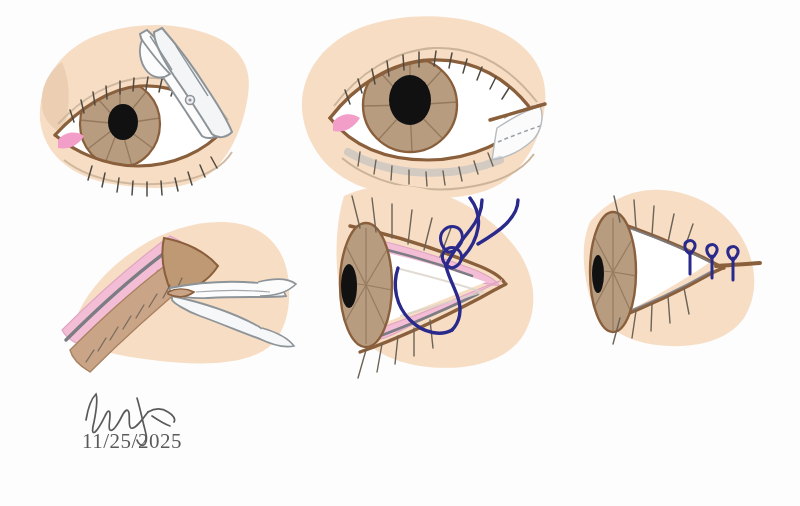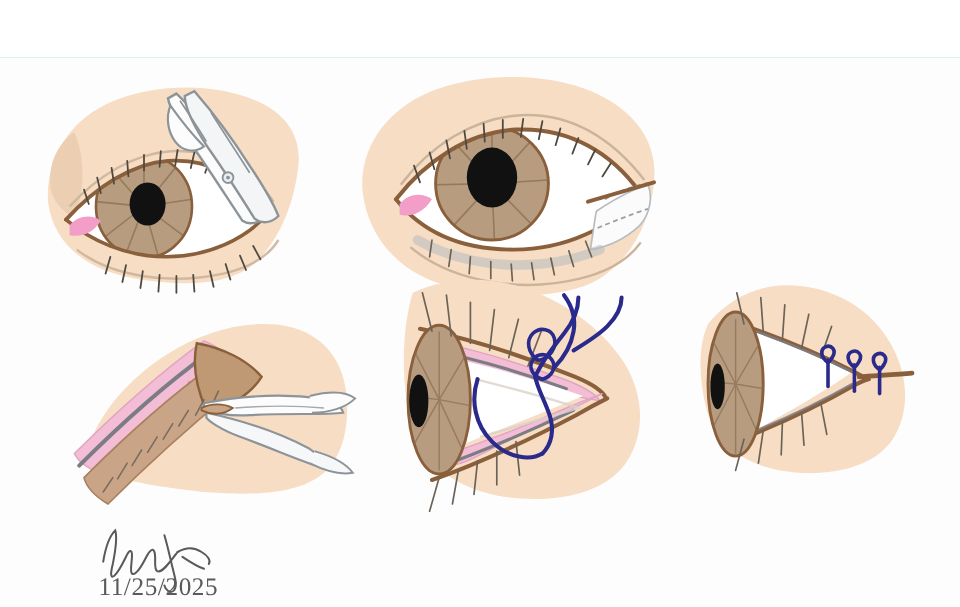--- a/index.html
+++ b/index.html
@@ -1,19 +1,19 @@
 <!DOCTYPE html>
 <html><head>
 <meta charset="utf-8">
 <title>Lateral Canthotomy Illustration</title>
 <style>
   html,body{margin:0;padding:0;background:#ffffff;}
   body{width:800px;height:506px;overflow:hidden;
        font-family:"Liberation Sans", sans-serif;}
-  #canvas{position:relative;width:800px;height:411px;background:#5eead4;margin-top:48px;}
+  #canvas{position:relative;width:800px;height:411px;background:#5eead4;}
   #canvas svg{display:block;width:800px;height:506px;}
   .sig-text{font-family:"Liberation Serif", serif;}
 </style>
 </head>
 <body>
 
 <div id="canvas">
 <svg viewBox="0 0 800 506" xmlns="http://www.w3.org/2000/svg">
   <defs>
     <clipPath id="clipIris1">

